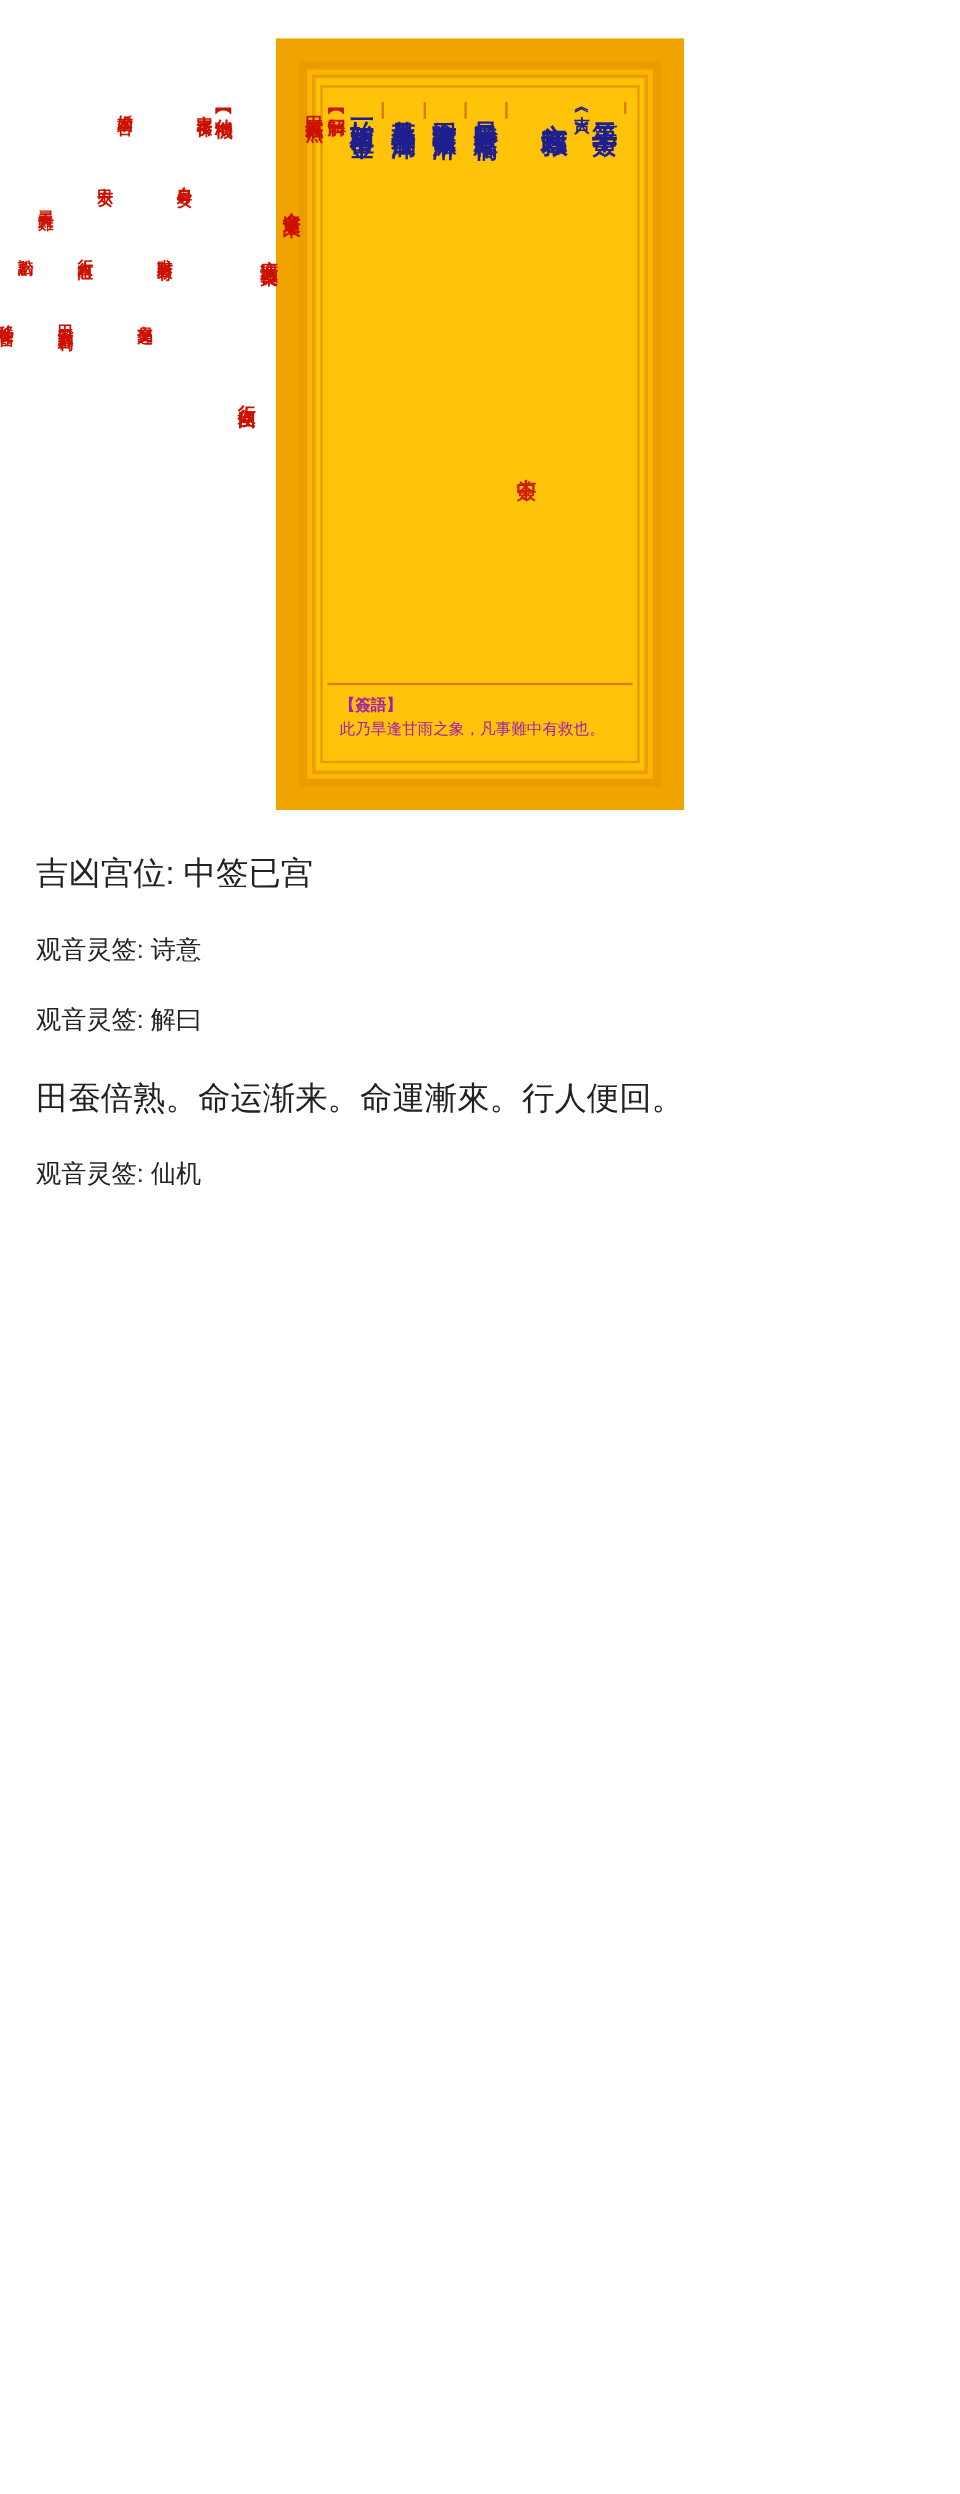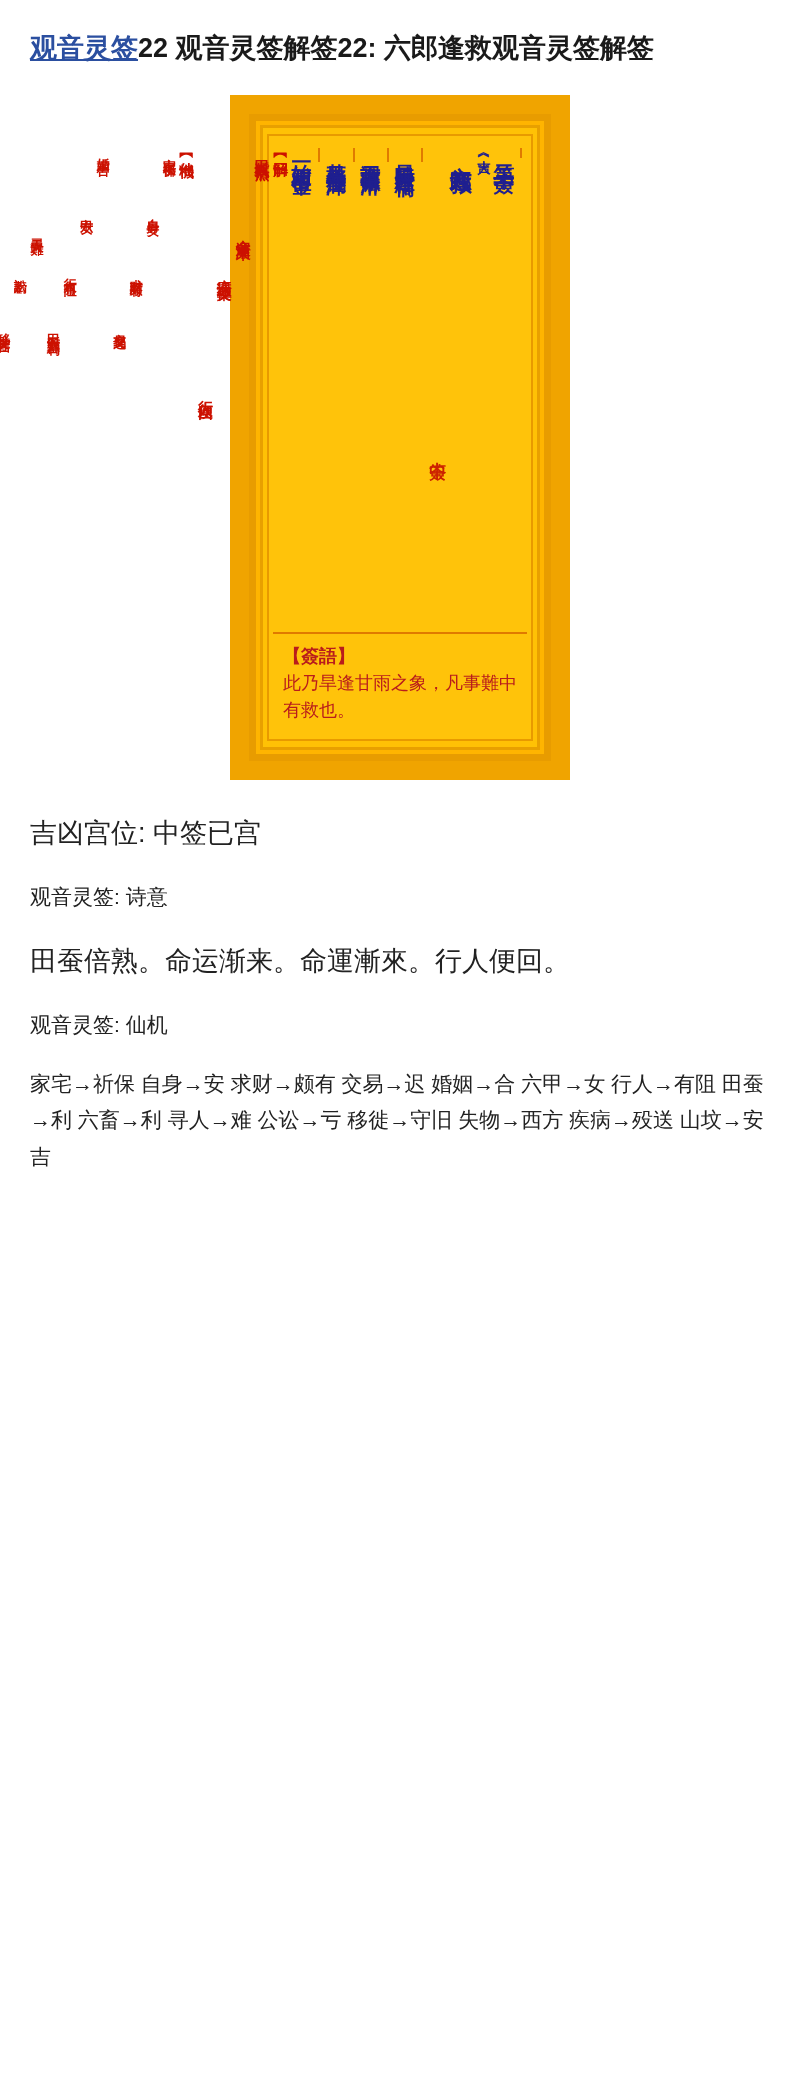--- a/index.html
+++ b/index.html
@@ -127,22 +127,22 @@
   }
   .offset-a { margin-top: 60px; }
   .offset-b { margin-top: 120px; }
   .offset-c { margin-top: 175px; }
   .offset-d { margin-top: 240px; }
   .offset-e { margin-top: 300px; }
   .offset-f { margin-top: 80px; }
   .footer-note {
     padding: 8px 10px 10px 10px;
     font-family: "DejaVu Serif", serif;
-    color: #b91c1c;
-    font-size: 18px;
+    color: #a21caf;
+    font-size: 13px;
     line-height: 1.5;
   }
   .footer-note .lbl { font-weight: bold; }
   
   .p {
     font-size: 27px;
     line-height: 1.75;
     margin: 0 0 22px 0;
     color: #222;
   }
@@ -154,23 +154,20 @@
     line-height: 1.75;
     margin: 0;
     color: #222;
   }
 </style>
 </head>
 <body>
 
 <div class="page">
 
-  <h1 class="title">
-    <span class="lnk">观音灵签</span><span>22 观音灵签解签22: 六郎逢救观音灵签解签</span>
-  </h1>
 
   <div class="slip-wrap">
     <div class="slip">
       <div class="slip-frame">
         <div class="greek">
           <div class="greek-inner">
             <div class="slip-body">
 
               <div class="verse-area">
 
@@ -223,18 +220,18 @@
           </div>
         </div>
       </div>
     </div>
   </div>
 
   <p class="p">吉凶宫位: 中签已宫</p>
 
   <p class="p sub">观音灵签: 诗意</p>
 
+  <p class="p sub">观音灵签: 解曰</p>
   <p class="p">田蚕倍熟。命运渐来。命運漸來。行人便回。</p>
 
   <p class="p sub">观音灵签: 仙机</p>
-  <p class="arrow-list">家宅→祈保 自身→安 求财→颇有 交易→迟 婚姻→合 六甲→女 行人→有阻 田蚕→利 六畜→利 寻人→难 公讼→亏 移徙→守旧 失物→西方 疾病→殁送 山坟→安吉</p>
 
 </div>
 
 </body></html>

